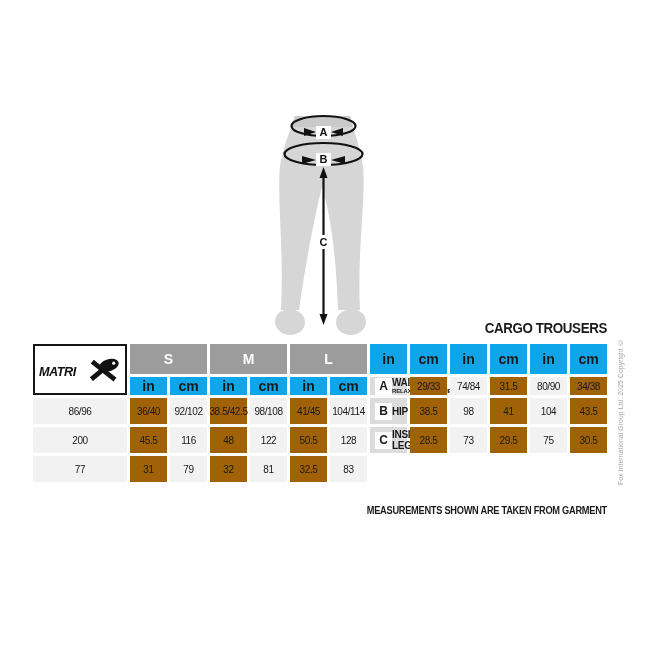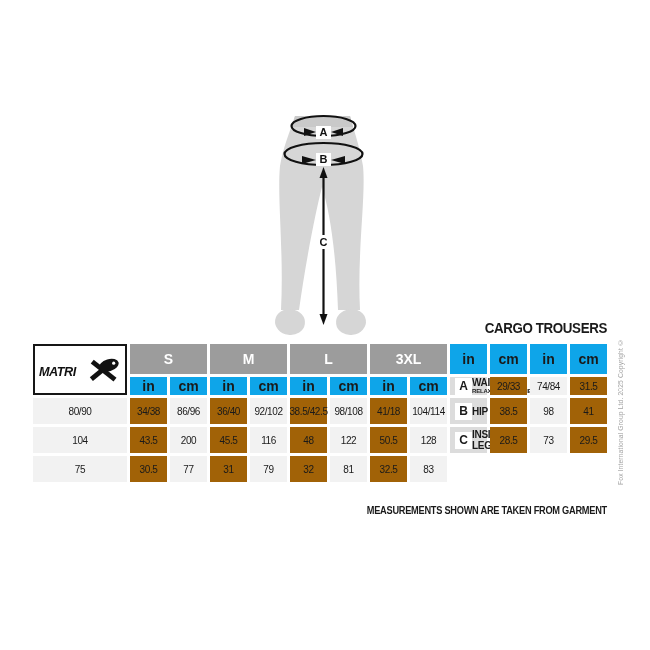--- a/index.html
+++ b/index.html
@@ -126,21 +126,20 @@
         <line x1="61" y1="24.5" x2="84" y2="5.5" stroke="#111" stroke-width="5.5"></line>
         <line x1="62" y1="4.5" x2="88" y2="25" stroke="#111" stroke-width="5.5"></line>
         <ellipse cx="81" cy="8.5" rx="11.5" ry="6.8" fill="#111" transform="rotate(-17 81 8.5)"></ellipse>
         <circle cx="86.5" cy="6.2" r="1.8" fill="#fff"></circle>
       </svg>
     </div>
 
     <div class="size-h">S</div>
     <div class="size-h">M</div>
     <div class="size-h">L</div>
-    <div class="size-h">3XL</div>
 
     <div class="unit-h">in</div>
     <div class="unit-h">cm</div>
     <div class="unit-h">in</div>
     <div class="unit-h">cm</div>
     <div class="unit-h">in</div>
     <div class="unit-h">cm</div>
     <div class="unit-h">in</div>
     <div class="unit-h">cm</div>
     <div class="unit-h">in</div>
@@ -158,21 +157,21 @@
     <div class="cell in">29/33</div>
     <div class="cell cm">74/84</div>
     <div class="cell in">31.5</div>
     <div class="cell cm">80/90</div>
     <div class="cell in">34/38</div>
     <div class="cell cm">86/96</div>
     <div class="cell in">36/40</div>
     <div class="cell cm">92/102</div>
     <div class="cell in">38.5/42.5</div>
     <div class="cell cm">98/108</div>
-    <div class="cell in">41/18</div>
+    <div class="cell in">41/45</div>
     <div class="cell cm">104/114</div>
 
     <div class="row-label">
       <span class="letter-box">B</span>
       <span class="lbl">
         <span>HIP</span>
       </span>
     </div>
     <div class="cell in">38.5</div>
     <div class="cell cm">98</div>

